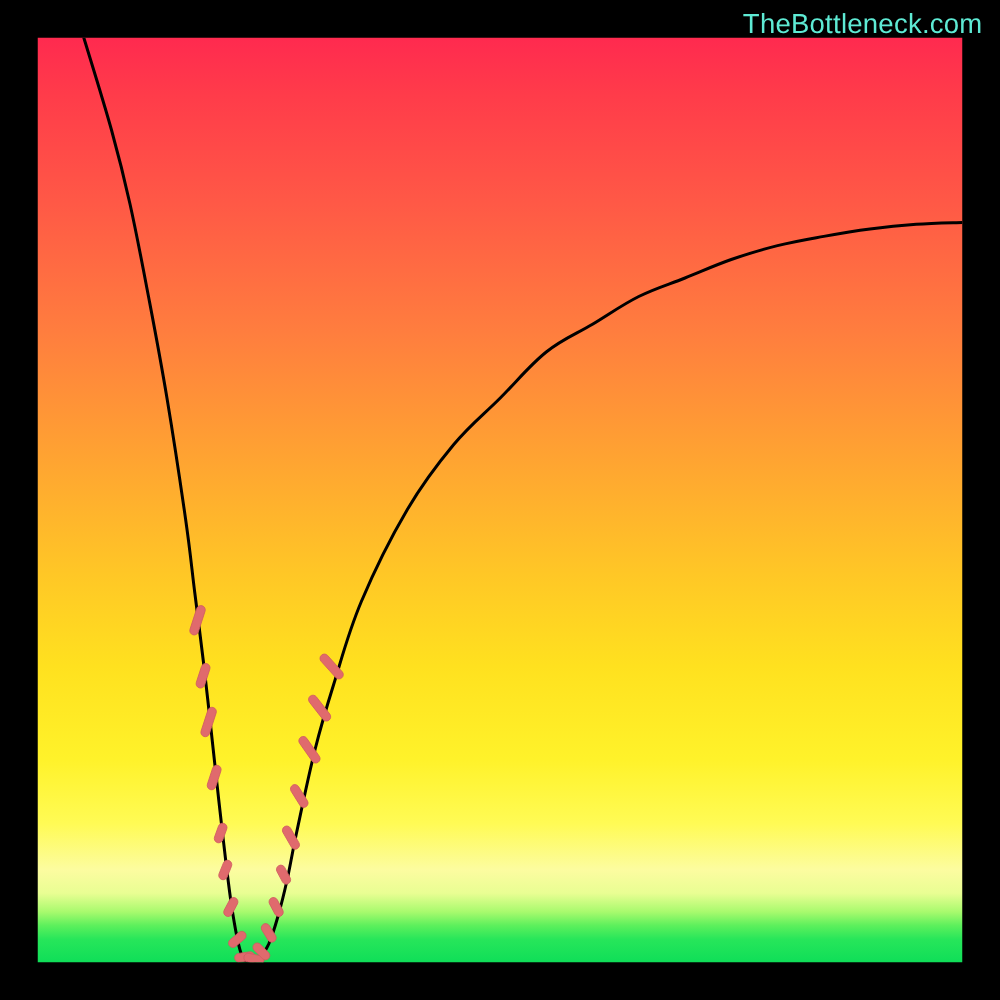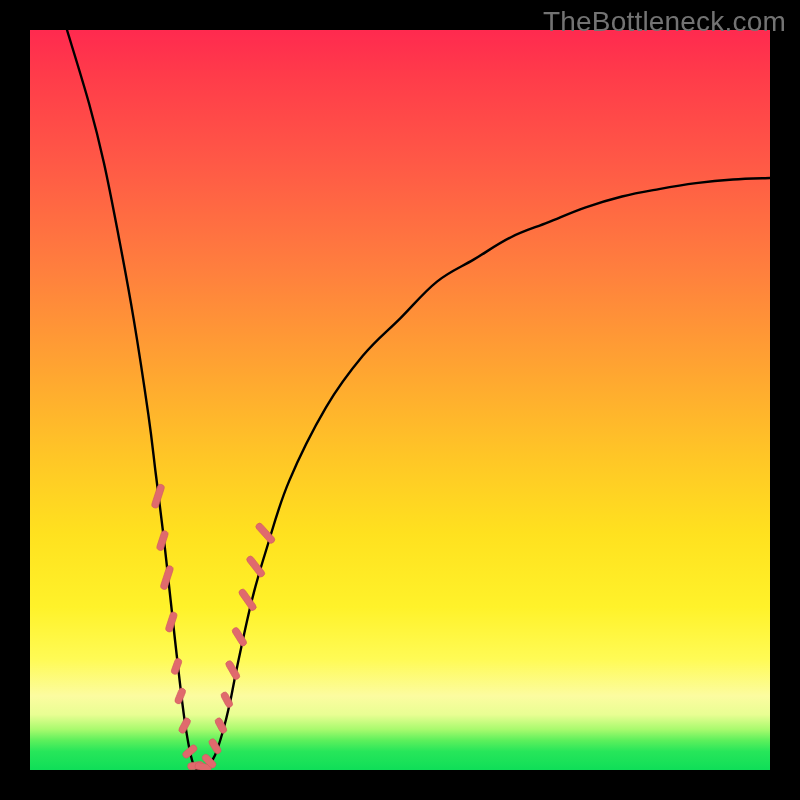--- a/index.html
+++ b/index.html
@@ -48,22 +48,22 @@
     );
   }
   svg.curve {
     position: absolute;
     inset: 0;
   }
   .watermark {
     position: absolute;
     top: 6px;
     right: 14px;
-    color: #737373;
-    font-size: 28px;
+    color: #5eead4;
+    font-size: 22px;
     letter-spacing: 0.2px;
     font-weight: 500;
     user-select: none;
   }
 </style>
 </head>
 <body>
 
 <div class="frame">
   <div class="plot-area">

